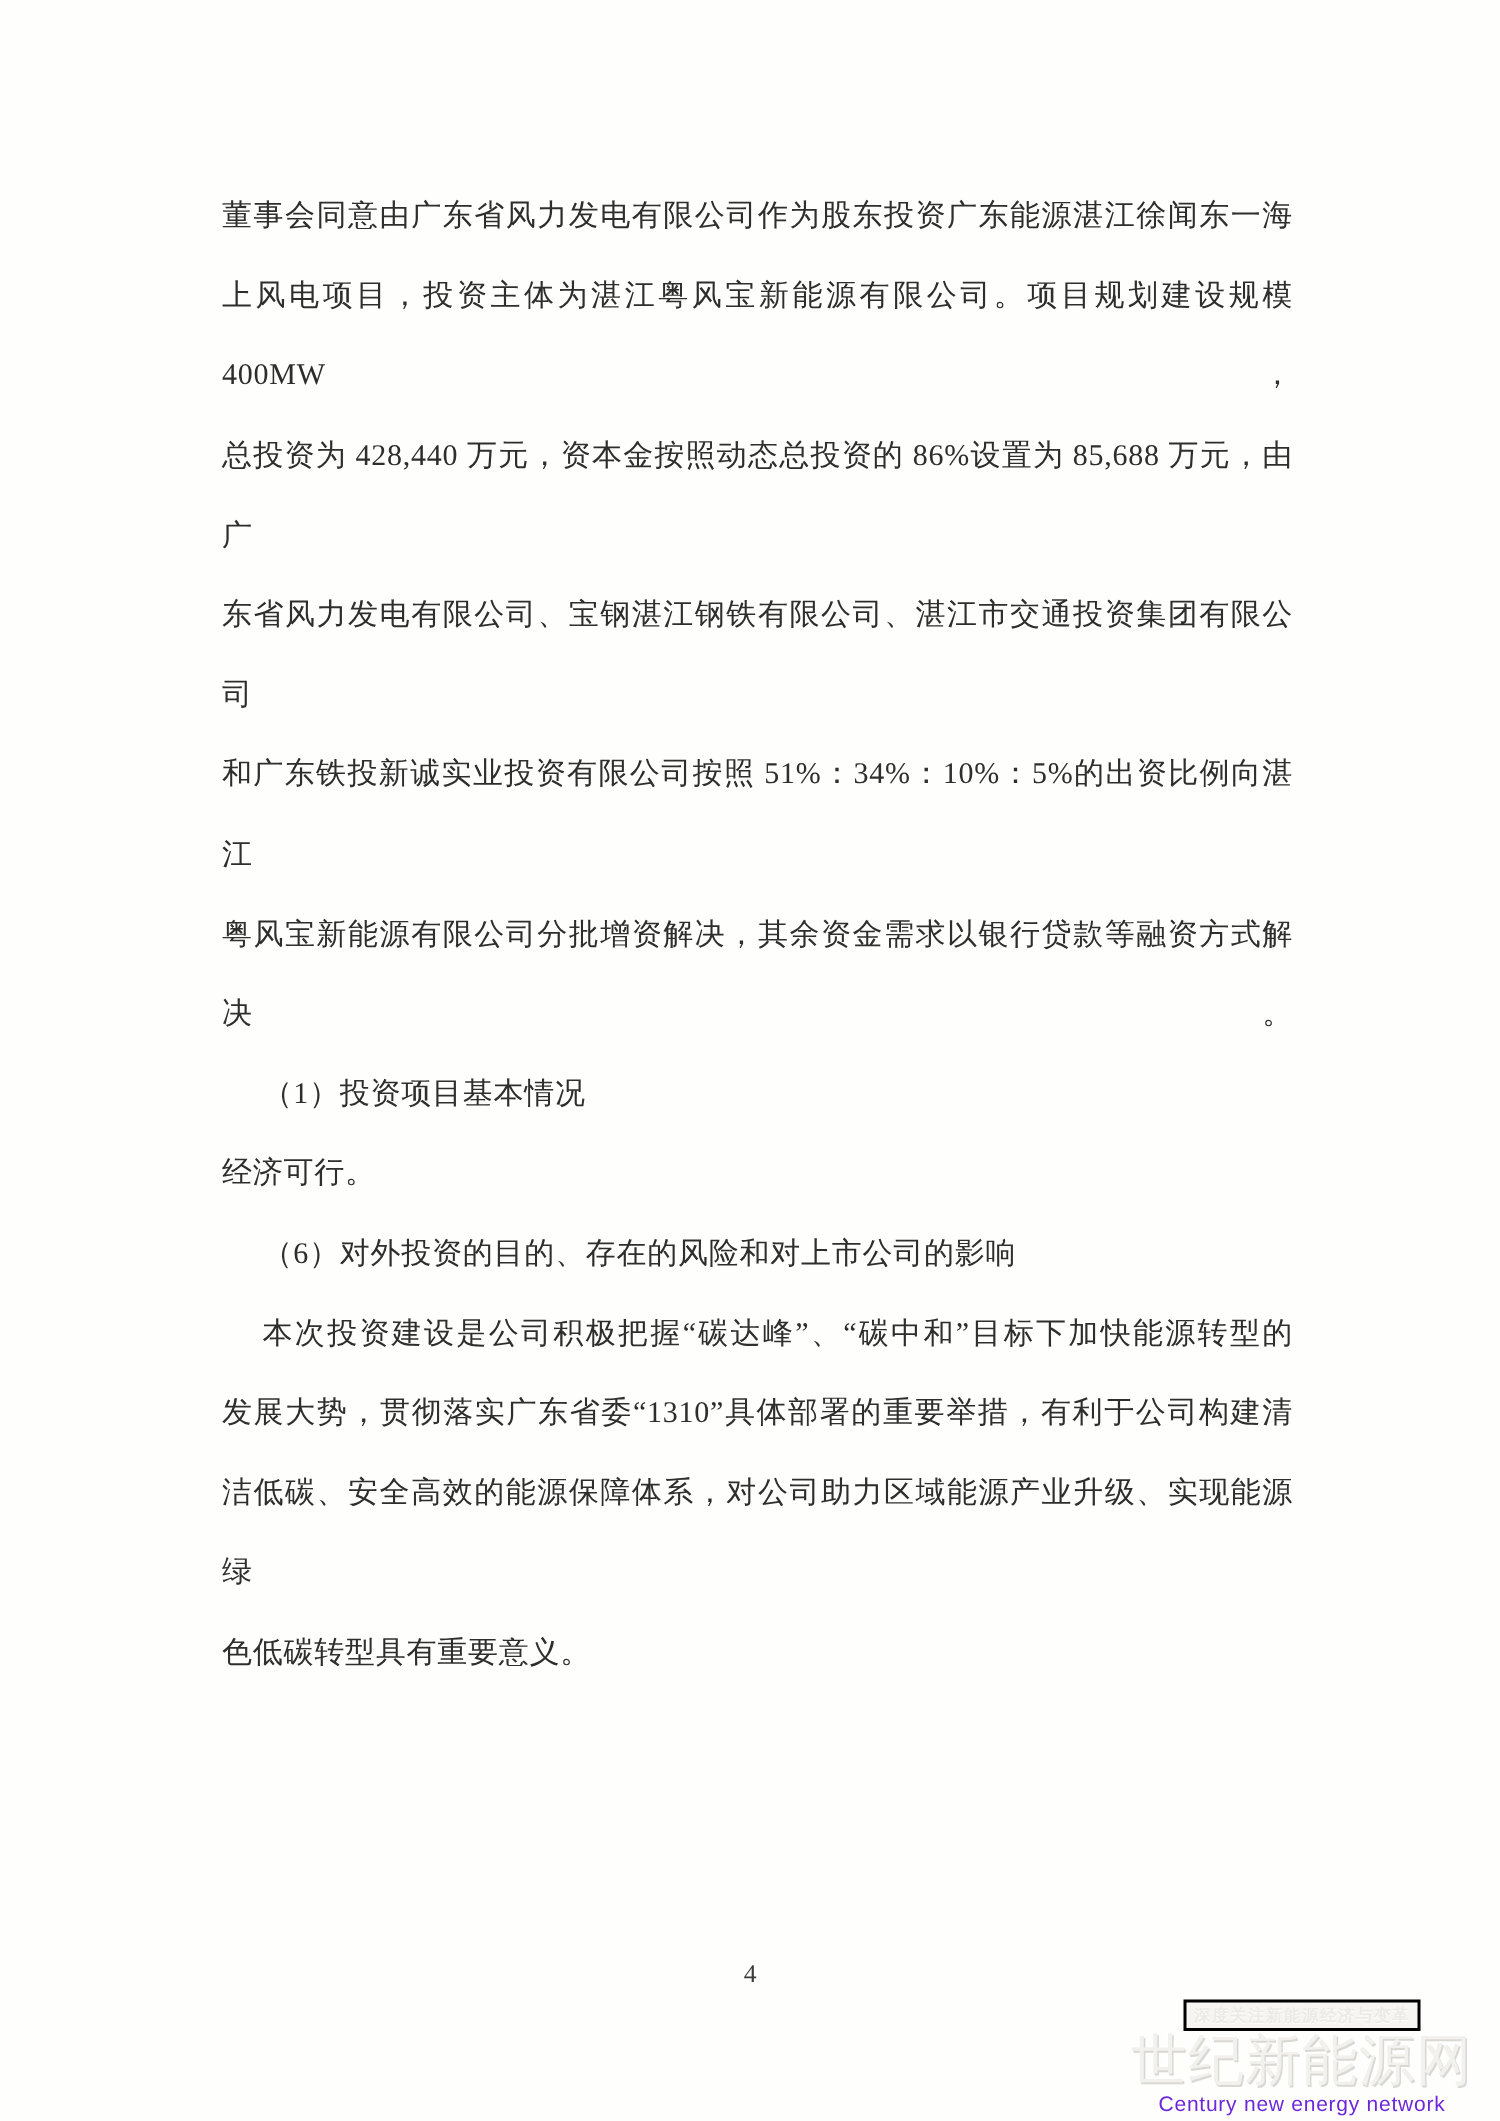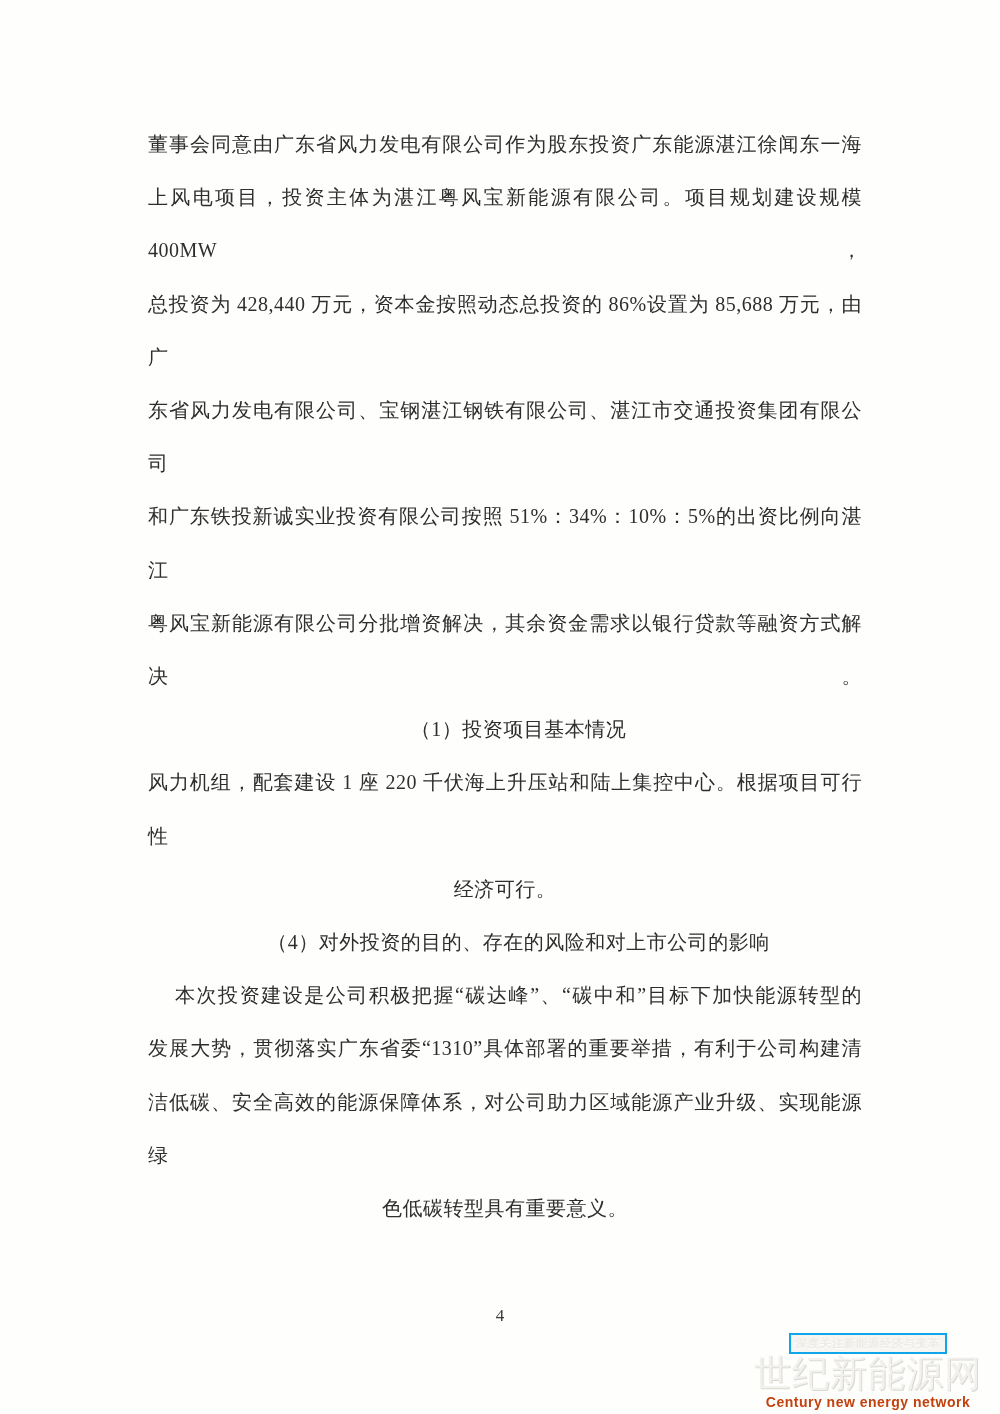--- a/index.html
+++ b/index.html
@@ -14,21 +14,21 @@
   }
   .content {
     position: absolute;
     left: 148px;
     top: 118px;
     width: 714px;
     font-size: 20px;
     line-height: 53.2px;
     letter-spacing: 0.5px;
   }
-  .line { text-align: center; }
+  .line { text-align: left; }
   .line.j { text-align: justify; text-align-last: justify; }
   .line.ind { text-indent: 27px; }
   .page-number {
     position: absolute;
     left: 0;
     top: 1306px;
     width: 1000px;
     text-align: center;
     font-size: 17px;
     color: #3a3a3a;
@@ -37,64 +37,63 @@
     position: absolute;
     right: 6px;
     bottom: 4px;
     width: 252px;
     text-align: center;
     font-family: "Liberation Sans", "DejaVu Sans", sans-serif;
     user-select: none;
   }
   .wm-slogan {
     display: inline-block;
-    border: 2px solid #0ea5e9;
+    border: 2px solid #000000;
     color: #eceae5;
     background: #f6f5f2;
     font-size: 11px;
     font-weight: bold;
     letter-spacing: 1px;
     padding: 1px 5px;
     text-shadow: 0 1px 0 #ffffff;
     white-space: nowrap;
   }
   .wm-title {
     font-size: 37px;
     font-weight: normal;
     letter-spacing: 1px;
     line-height: 1.08;
     color: #f2f1ed;
     text-shadow: 1px 1px 0 #d9d8d3, -1px -1px 0 #ffffff;
     white-space: nowrap;
   }
   .wm-subtitle {
     font-size: 14px;
-    font-weight: bold;
+    font-weight: normal;
     letter-spacing: 0.5px;
-    color: #c2410c;
+    color: #6d28d9;
     text-shadow: 0 1px 0 #ffffff;
     white-space: nowrap;
   }
 </style>
 </head>
 <body>
 
 <div class="page">
 
   <div class="content">
     <div class="line j">董事会同意由广东省风力发电有限公司作为股东投资广东能源湛江徐闻东一海</div>
     <div class="line j">上风电项目，投资主体为湛江粤风宝新能源有限公司。项目规划建设规模 400MW，</div>
     <div class="line j">总投资为 428,440 万元，资本金按照动态总投资的 86%设置为 85,688 万元，由广</div>
     <div class="line j">东省风力发电有限公司、宝钢湛江钢铁有限公司、湛江市交通投资集团有限公司</div>
     <div class="line j">和广东铁投新诚实业投资有限公司按照 51%：34%：10%：5%的出资比例向湛江</div>
     <div class="line j">粤风宝新能源有限公司分批增资解决，其余资金需求以银行贷款等融资方式解决。</div>
     <div class="line ind">（1）投资项目基本情况</div>
-    <div class="line j">风力机组，配套建设 1 座 220 千伏海上升压站和陆上集控中心。根据项目可行性</div>
     <div class="line">经济可行。</div>
-    <div class="line ind">（4）对外投资的目的、存在的风险和对上市公司的影响</div>
+    <div class="line ind">（6）对外投资的目的、存在的风险和对上市公司的影响</div>
     <div class="line j ind">本次投资建设是公司积极把握“碳达峰”、“碳中和”目标下加快能源转型的</div>
     <div class="line j">发展大势，贯彻落实广东省委“1310”具体部署的重要举措，有利于公司构建清</div>
     <div class="line j">洁低碳、安全高效的能源保障体系，对公司助力区域能源产业升级、实现能源绿</div>
     <div class="line">色低碳转型具有重要意义。</div>
 
   </div>
 
   <div class="page-number">4</div>
 
   <div class="watermark">

